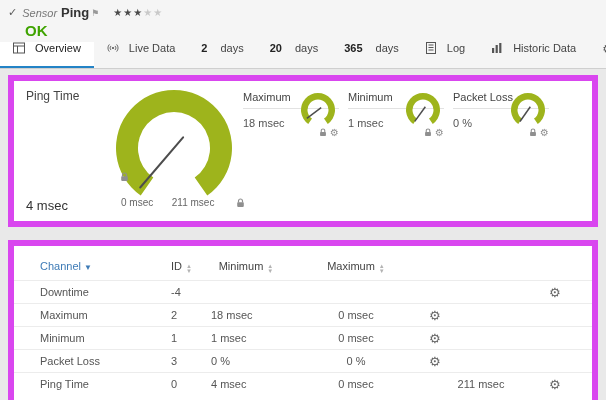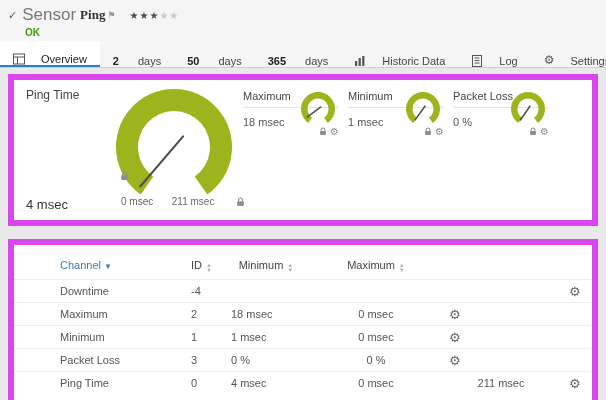--- a/index.html
+++ b/index.html
@@ -6,29 +6,29 @@
   html,body { margin:0; padding:0; }
   body {
     width:606px; height:400px; overflow:hidden; position:relative;
     background:#e9e9e9; color:#444;
     font-family:"Liberation Sans", sans-serif; font-size:11px;
   }
   
   .header { background:#f5f5f5; padding:5px 8px 3px; }
   .title-row { display:flex; align-items:center; }
   .check-icon { color:#5a5a5a; font-size:11px; margin-right:5px; }
-  .sensor-prefix { color:#777; font-size:17px; margin-right:4px; }
-  .sensor-name { font-weight:bold; color:#333; font-size:13px;font-family:Liberation Serif, serif; }
+  .sensor-prefix { font-style:italic; color:#777; font-size:11px; margin-right:4px; }
+  .sensor-name { font-weight:bold; color:#333; font-size:13px; }
   .flag-icon { color:#999; font-size:9px; vertical-align:6px; margin-left:2px; }
   .stars { margin-left:14px; font-size:10px; letter-spacing:1px; cursor:pointer; }
   .stars .on { color:#4a4a4a; } .stars .off { color:#c9c9c9; }
-  .status-ok { color:#3fa300; font-weight:bold; font-size:10px; margin:2px 0 0 17px; }
+  .status-ok { color:#3fa300; font-weight:bold; font-size:15px; margin:2px 0 0 17px; }
   
   .tabs { display:flex; background:#f5f5f5; border-bottom:1px solid #cfcfcf; height:27px; align-items:stretch; }
-  .tab { display:flex; align-items:flex-end; gap:16px; padding:0 13px; color:#444; cursor:pointer; white-space:nowrap; }
+  .tab { display:flex; align-items:flex-start; gap:10px; padding:0 13px; color:#444; cursor:pointer; white-space:nowrap; }
   .tab.active { background:#fff; border-bottom:2px solid #2383c6; color:#222; }
   .tab .num { font-weight:bold; color:#222; margin-right:3px; }
   .ticon { width:12px; height:12px; flex:0 0 auto; }
   .gear-glyph { font-family:"DejaVu Sans", sans-serif; color:#555; font-size:12px; }
   .tab-settings { margin-left:auto; }
   
   .panel { background:#fff; border:6px solid #d946ef; margin:6px 8px 0; position:relative; }
   .gauge-panel { height:152px; }
   .panel-title { position:absolute; left:12px; top:8px; font-size:12px; color:#444; }
   .big-gauge { position:absolute; left:95px; top:5px; width:140px; }
@@ -38,21 +38,21 @@
   .big-value { position:absolute; left:12px; bottom:8px; font-size:13px; color:#333; }
   .minis { position:absolute; left:229px; top:10px; display:flex; gap:9px; }
   .mini { width:96px; position:relative; height:58px; }
   .mini-title { font-size:11px; color:#444; padding-bottom:5px; border-bottom:1px solid #e2e2e2; }
   .mini-value { font-size:11px; color:#555; padding-top:8px; }
   .mini-gauge { position:absolute; right:2px; top:1px; }
   .mini-icons { position:absolute; right:0; top:36px; display:flex; gap:3px; align-items:center; }
   .gear-sm { font-family:"DejaVu Sans", sans-serif; color:#8f8f8f; font-size:10px; cursor:pointer; }
   
   .table-panel { margin-top:13px; height:170px; padding-top:4px; }
-  .grid-row { display:grid; grid-template-columns:131px 40px 90px 130px 120px 1fr; padding-left:36px; }
+  .grid-row { display:grid; grid-template-columns:131px 40px 90px 130px 120px 1fr; padding-left:16px; }
   .thead { padding-top:10px; padding-bottom:6px; align-items:start; color:#444; line-height:13px; }
   .pad { padding-left:10px; }
   .center { text-align:center; }
   .channel-th { color:#3e7bb6; cursor:pointer; }
   .caret { font-size:8px; margin-left:3px; }
   .sorter { display:inline-flex; flex-direction:column; font-size:6px; line-height:5px; color:#b3b3b3; margin-left:4px; vertical-align:2px; cursor:pointer; }
   .th-wrap { display:inline-block; width:34px; }
   .trow { height:23px; align-items:center; border-top:1px solid #ececec; color:#555; cursor:default; }
   .gear-cell { padding-left:8px; }
   .gear-row { font-family:"DejaVu Sans", sans-serif; font-size:13px; color:#666; cursor:pointer; }
@@ -74,47 +74,57 @@
 <div class="tabs">
   <div class="tab active">
     <svg class="ticon" viewBox="0 0 12 12">
         <rect x="0.5" y="1" width="11" height="10" fill="none" stroke="#555"></rect>
         <line x1="0.5" y1="4" x2="11.5" y2="4" stroke="#555"></line>
         <line x1="4.5" y1="4" x2="4.5" y2="11" stroke="#555"></line>
       </svg>
     <span>Overview</span>
   </div>
   <div class="tab">
+    <svg class="ticon" viewBox="0 0 14 12">
+        <circle cx="7" cy="6" r="1.3" fill="#555"></circle>
+        <path d="M4.6 3.6 a3.4 3.4 0 0 0 0 4.8" fill="none" stroke="#555"></path>
+        <path d="M9.4 3.6 a3.4 3.4 0 0 1 0 4.8" fill="none" stroke="#555"></path>
+        <path d="M2.8 1.8 a6 6 0 0 0 0 8.4" fill="none" stroke="#555"></path>
+        <path d="M11.2 1.8 a6 6 0 0 1 0 8.4" fill="none" stroke="#555"></path>
+      </svg>
+    <span>Live Data</span>
+  </div>
+  <div class="tab">
     <span class="num">2</span>
     <span>days</span>
   </div>
   <div class="tab">
-    <span class="num">50</span>
+    <span class="num">20</span>
     <span>days</span>
   </div>
   <div class="tab">
     <span class="num">365</span>
     <span>days</span>
-  </div>
-  <div class="tab">
-    <svg class="ticon" viewBox="0 0 12 12">
-        <rect x="1" y="6" width="2.2" height="5" fill="#555"></rect>
-        <rect x="4.6" y="3" width="2.2" height="8" fill="#555"></rect>
-        <rect x="8.2" y="1" width="2.2" height="10" fill="#555"></rect>
-      </svg>
-    <span>Historic Data</span>
   </div>
   <div class="tab">
     <svg class="ticon" viewBox="0 0 12 12">
         <rect x="1.5" y="0.5" width="9" height="11" fill="none" stroke="#555"></rect>
         <line x1="3.5" y1="3" x2="8.5" y2="3" stroke="#555"></line>
         <line x1="3.5" y1="5.5" x2="8.5" y2="5.5" stroke="#555"></line>
         <line x1="3.5" y1="8" x2="8.5" y2="8" stroke="#555"></line>
       </svg>
     <span>Log</span>
+  </div>
+  <div class="tab">
+    <svg class="ticon" viewBox="0 0 12 12">
+        <rect x="1" y="6" width="2.2" height="5" fill="#555"></rect>
+        <rect x="4.6" y="3" width="2.2" height="8" fill="#555"></rect>
+        <rect x="8.2" y="1" width="2.2" height="10" fill="#555"></rect>
+      </svg>
+    <span>Historic Data</span>
   </div>
   <div class="tab tab-settings">
     <span class="gear-glyph">⚙</span>
     <span>Settings</span>
   </div>
 </div>
 
 <div class="panel gauge-panel">
   <div class="panel-title">Ping Time</div>
 

